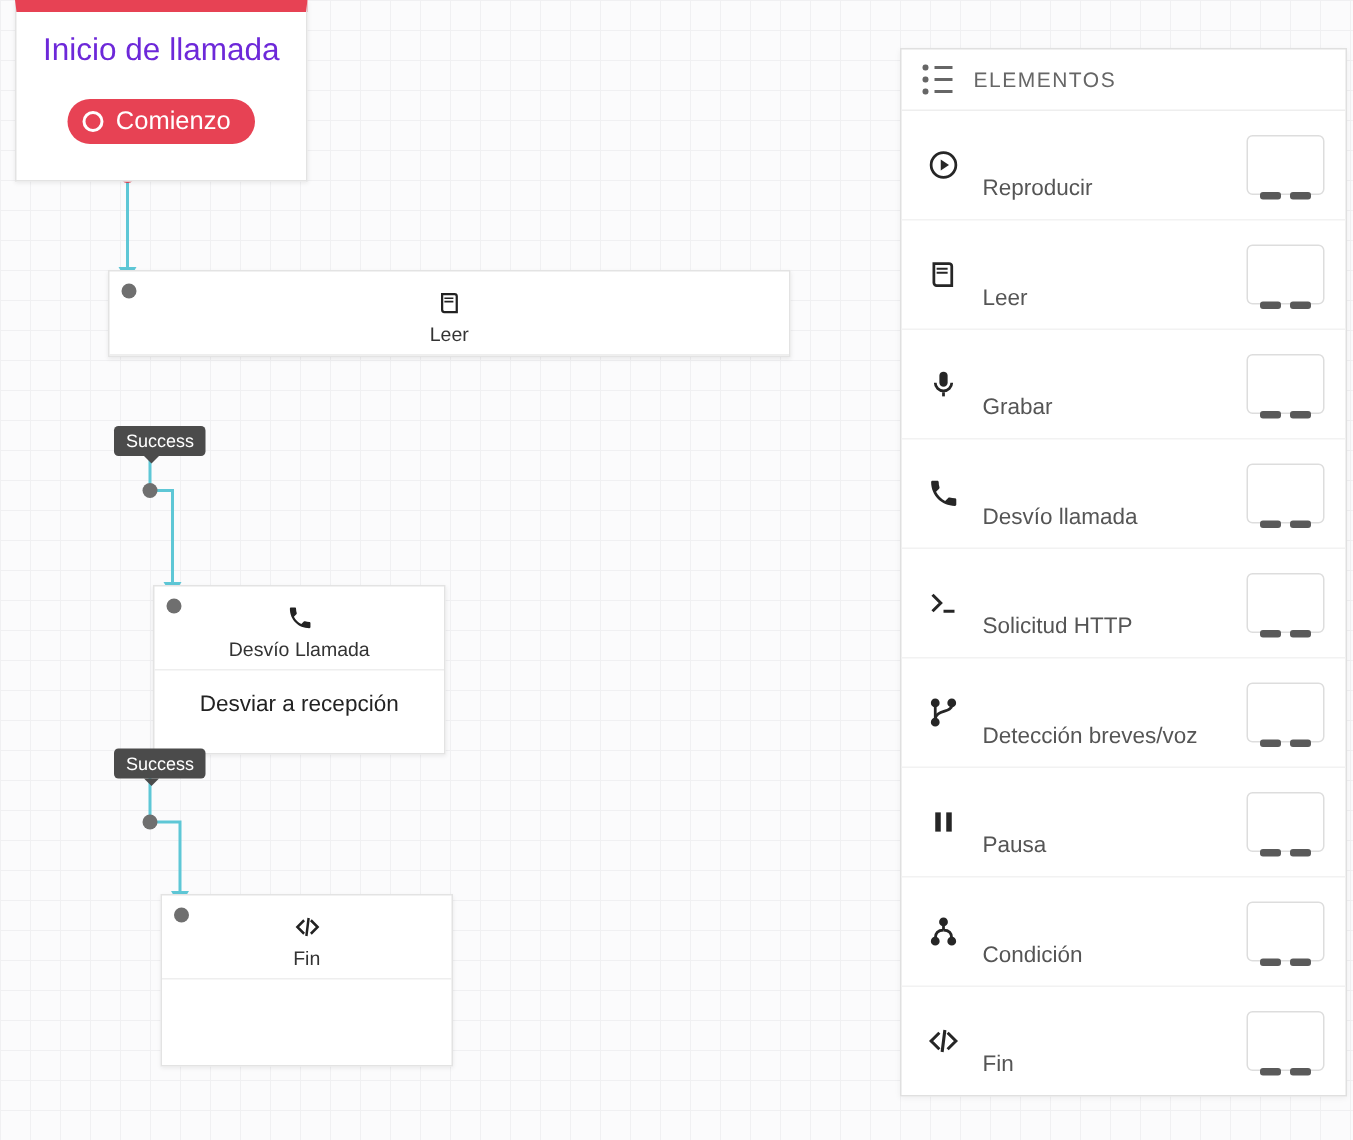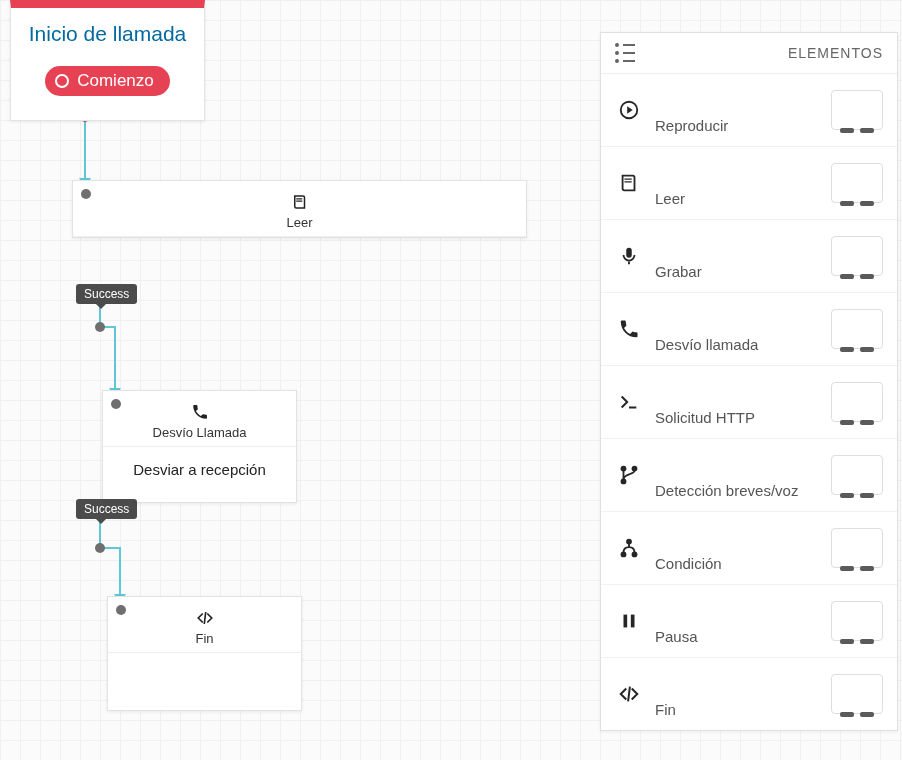--- a/index.html
+++ b/index.html
@@ -36,21 +36,21 @@
 
   
   .start-node {
     left: 10px; top: 0px;
     width: 195px;
     border-top: 8px solid #e74254;
     padding: 14px 0 24px 0;
     text-align: center;
   }
   .start-title {
-    color: #0369a1;
+    color: #6d28d9;
     font-size: 21px;
     font-weight: 400;
     margin-bottom: 20px;
   }
   .start-pill {
     display: inline-flex;
     align-items: center;
     background: #e74254;
     color: #fff;
     border-radius: 18px;
@@ -168,21 +168,21 @@
     color: #666;
     display: flex;
     flex-direction: column;
     gap: 4px;
   }
   .hamb-row { display: flex; gap: 4px; align-items: center; }
   .hamb-dot { width: 4px; height: 4px; background: #666; border-radius: 50%; }
   .hamb-line { width: 14px; height: 2px; background: #666; }
   .panel-header .title {
     flex: 1;
-    text-align: right;
+    text-align: left;
     letter-spacing: 1px;
     color: #666;
     font-size: 14px;
   }
 
   .panel-item {
     display: flex;
     align-items: center;
     padding: 12px 14px;
     border-bottom: 1px solid #f2f2f2;
@@ -387,46 +387,46 @@
             <path d="M6 7v10"></path>
             <path d="M18 7c0 5-12 3-12 10"></path>
           </svg>
       </div>
       <div class="pi-label">Detección breves/voz</div>
       <div class="pi-thumb"></div>
     </div>
 
     <div class="panel-item">
       <div class="pi-icon">
+        <svg class="isvg" viewBox="0 0 24 24" fill="currentColor">
+            <rect x="6" y="5" width="4" height="14"></rect>
+            <rect x="14" y="5" width="4" height="14"></rect>
+          </svg>
+      </div>
+      <div class="pi-label">Pausa</div>
+      <div class="pi-thumb"></div>
+    </div>
+
+    <div class="panel-item">
+      <div class="pi-icon">
         <svg class="isvg" viewBox="0 0 24 24" fill="none" stroke="currentColor" stroke-width="2">
             <circle cx="6" cy="19" r="2.2" fill="currentColor"></circle>
             <circle cx="18" cy="19" r="2.2" fill="currentColor"></circle>
             <circle cx="12" cy="5" r="2.2" fill="currentColor"></circle>
             <path d="M12 7v4"></path>
             <path d="M12 11c-4 0-6 2-6 6"></path>
             <path d="M12 11c4 0 6 2 6 6"></path>
           </svg>
       </div>
       <div class="pi-label">Condición</div>
       <div class="pi-thumb"></div>
     </div>
 
     <div class="panel-item">
       <div class="pi-icon">
-        <svg class="isvg" viewBox="0 0 24 24" fill="currentColor">
-            <rect x="6" y="5" width="4" height="14"></rect>
-            <rect x="14" y="5" width="4" height="14"></rect>
-          </svg>
-      </div>
-      <div class="pi-label">Pausa</div>
-      <div class="pi-thumb"></div>
-    </div>
-
-    <div class="panel-item">
-      <div class="pi-icon">
         <svg class="isvg" viewBox="0 0 24 24" fill="none" stroke="currentColor" stroke-width="2.2">
             <path d="M9 18l-6-6 6-6"></path>
             <path d="M15 6l6 6-6 6"></path>
             <path d="M13 4l-2 16"></path>
           </svg>
       </div>
       <div class="pi-label">Fin</div>
       <div class="pi-thumb"></div>
     </div>
 

